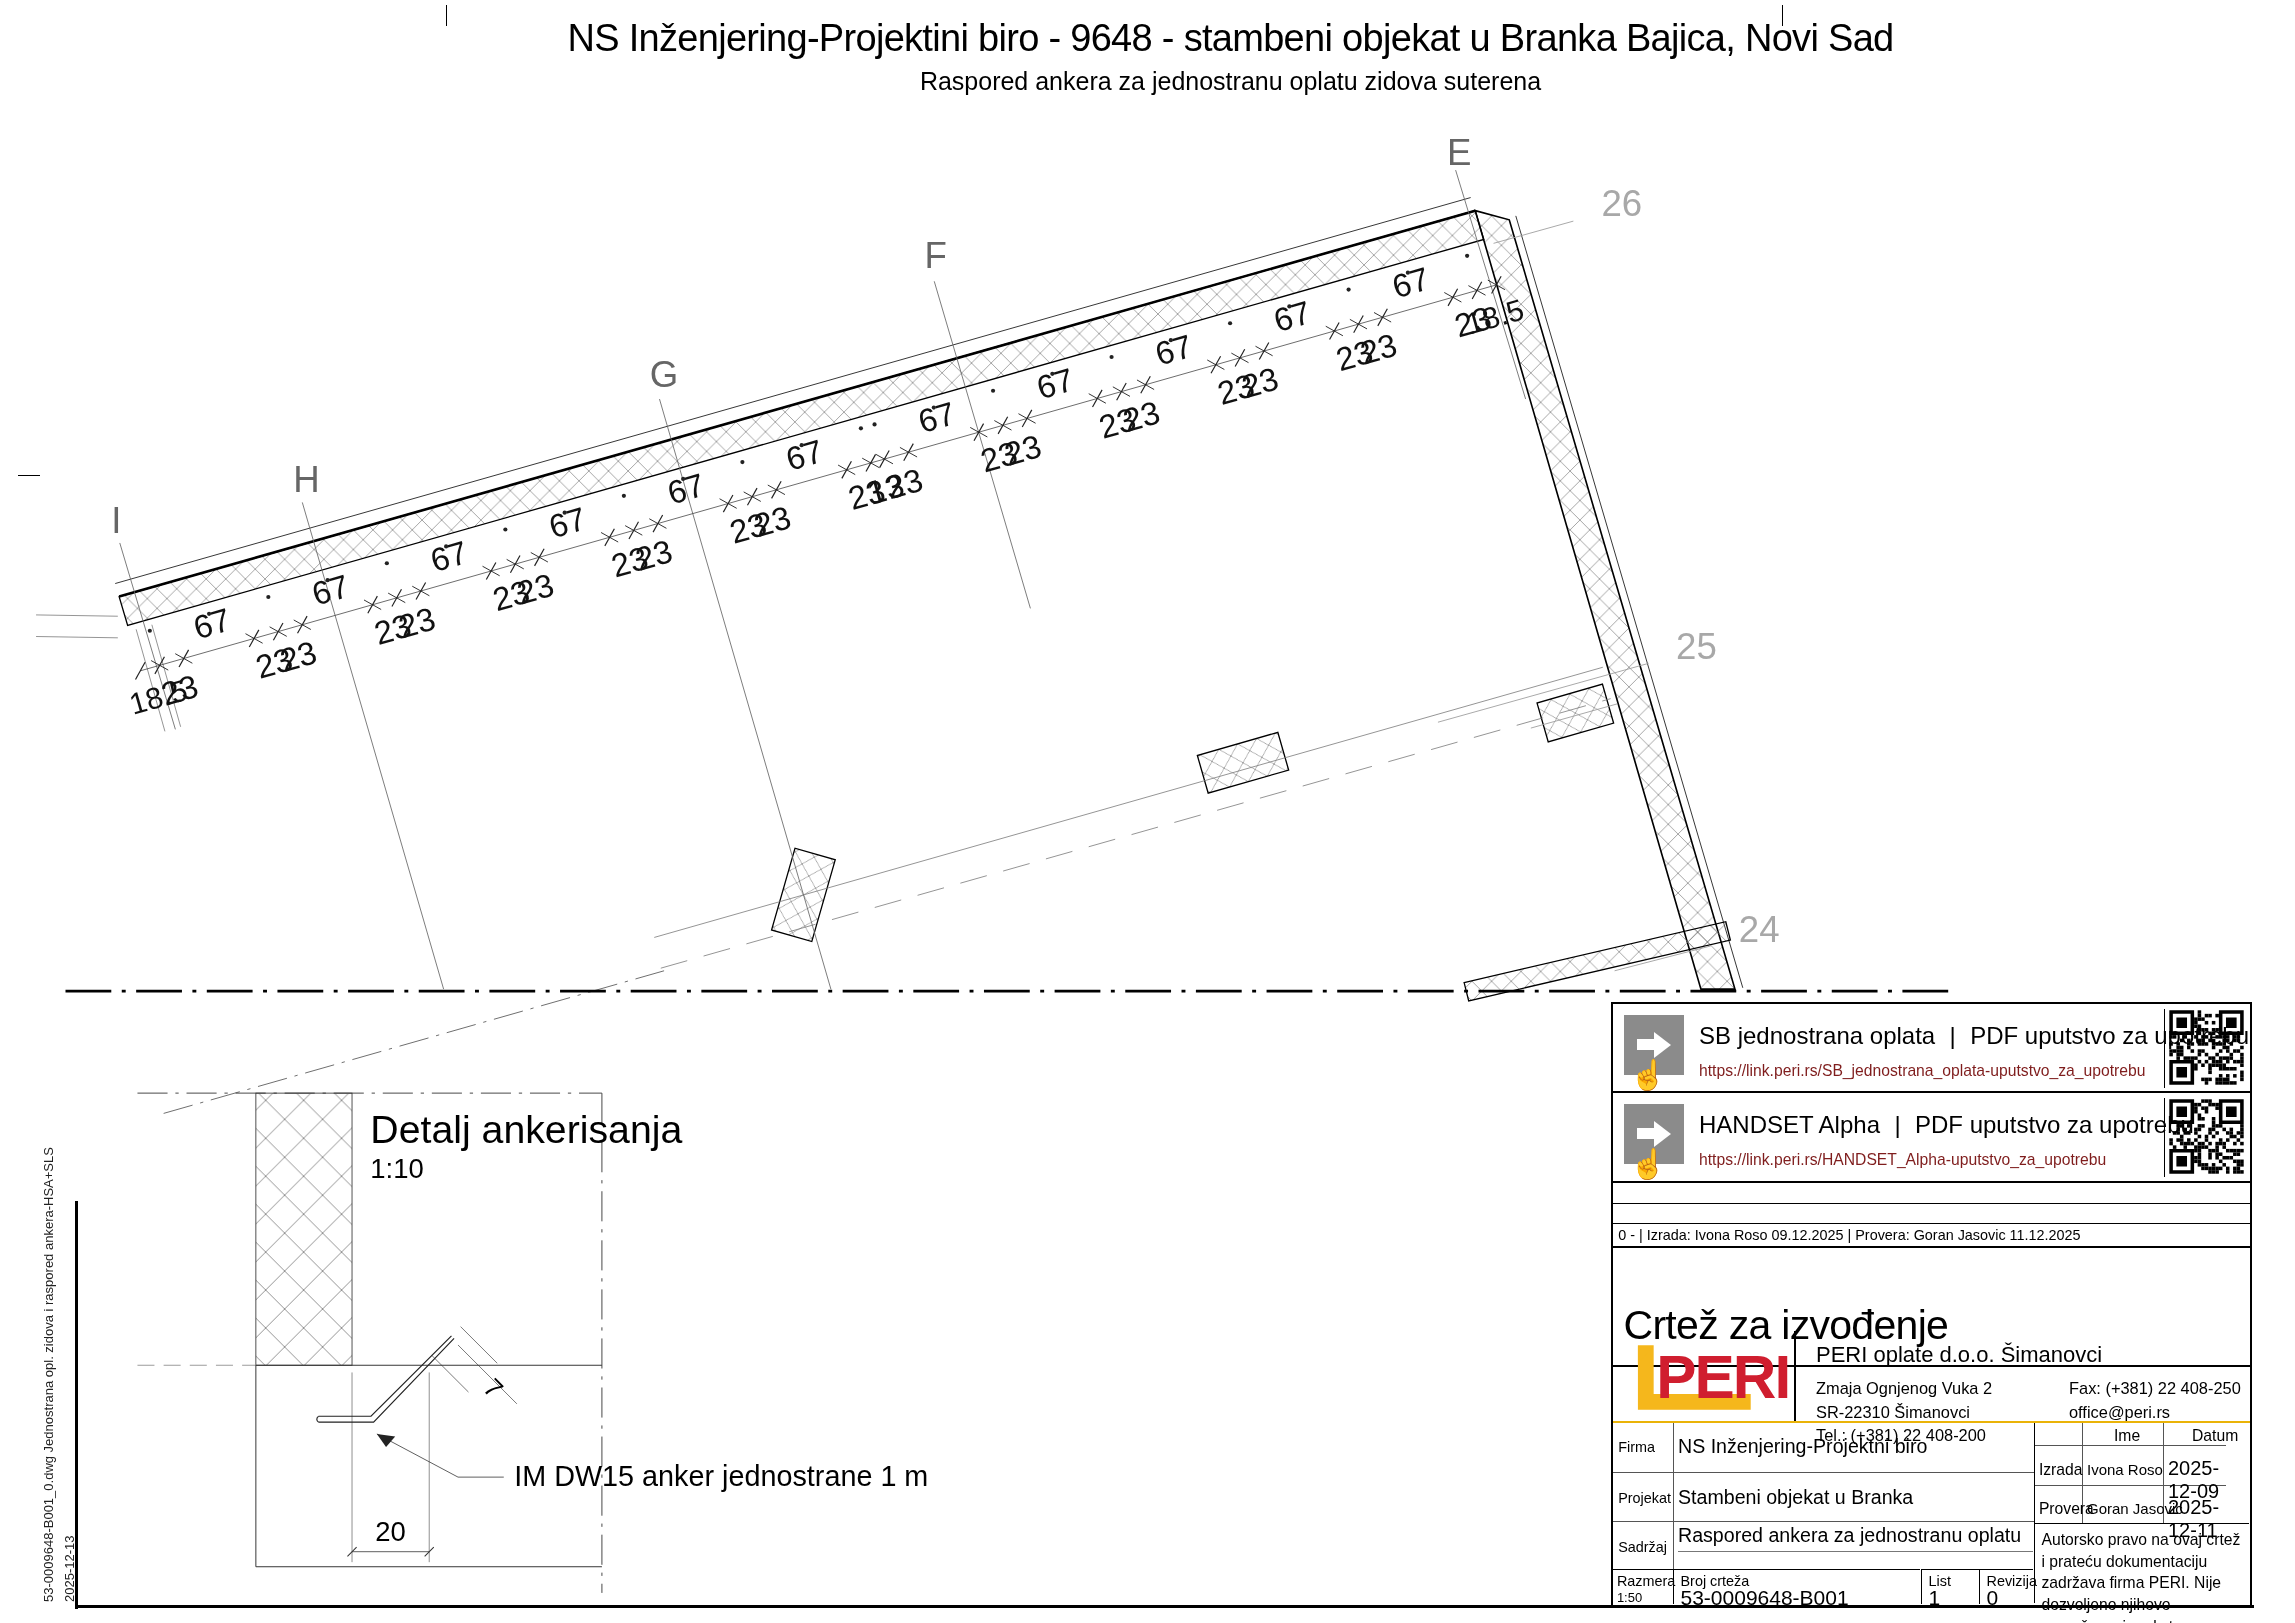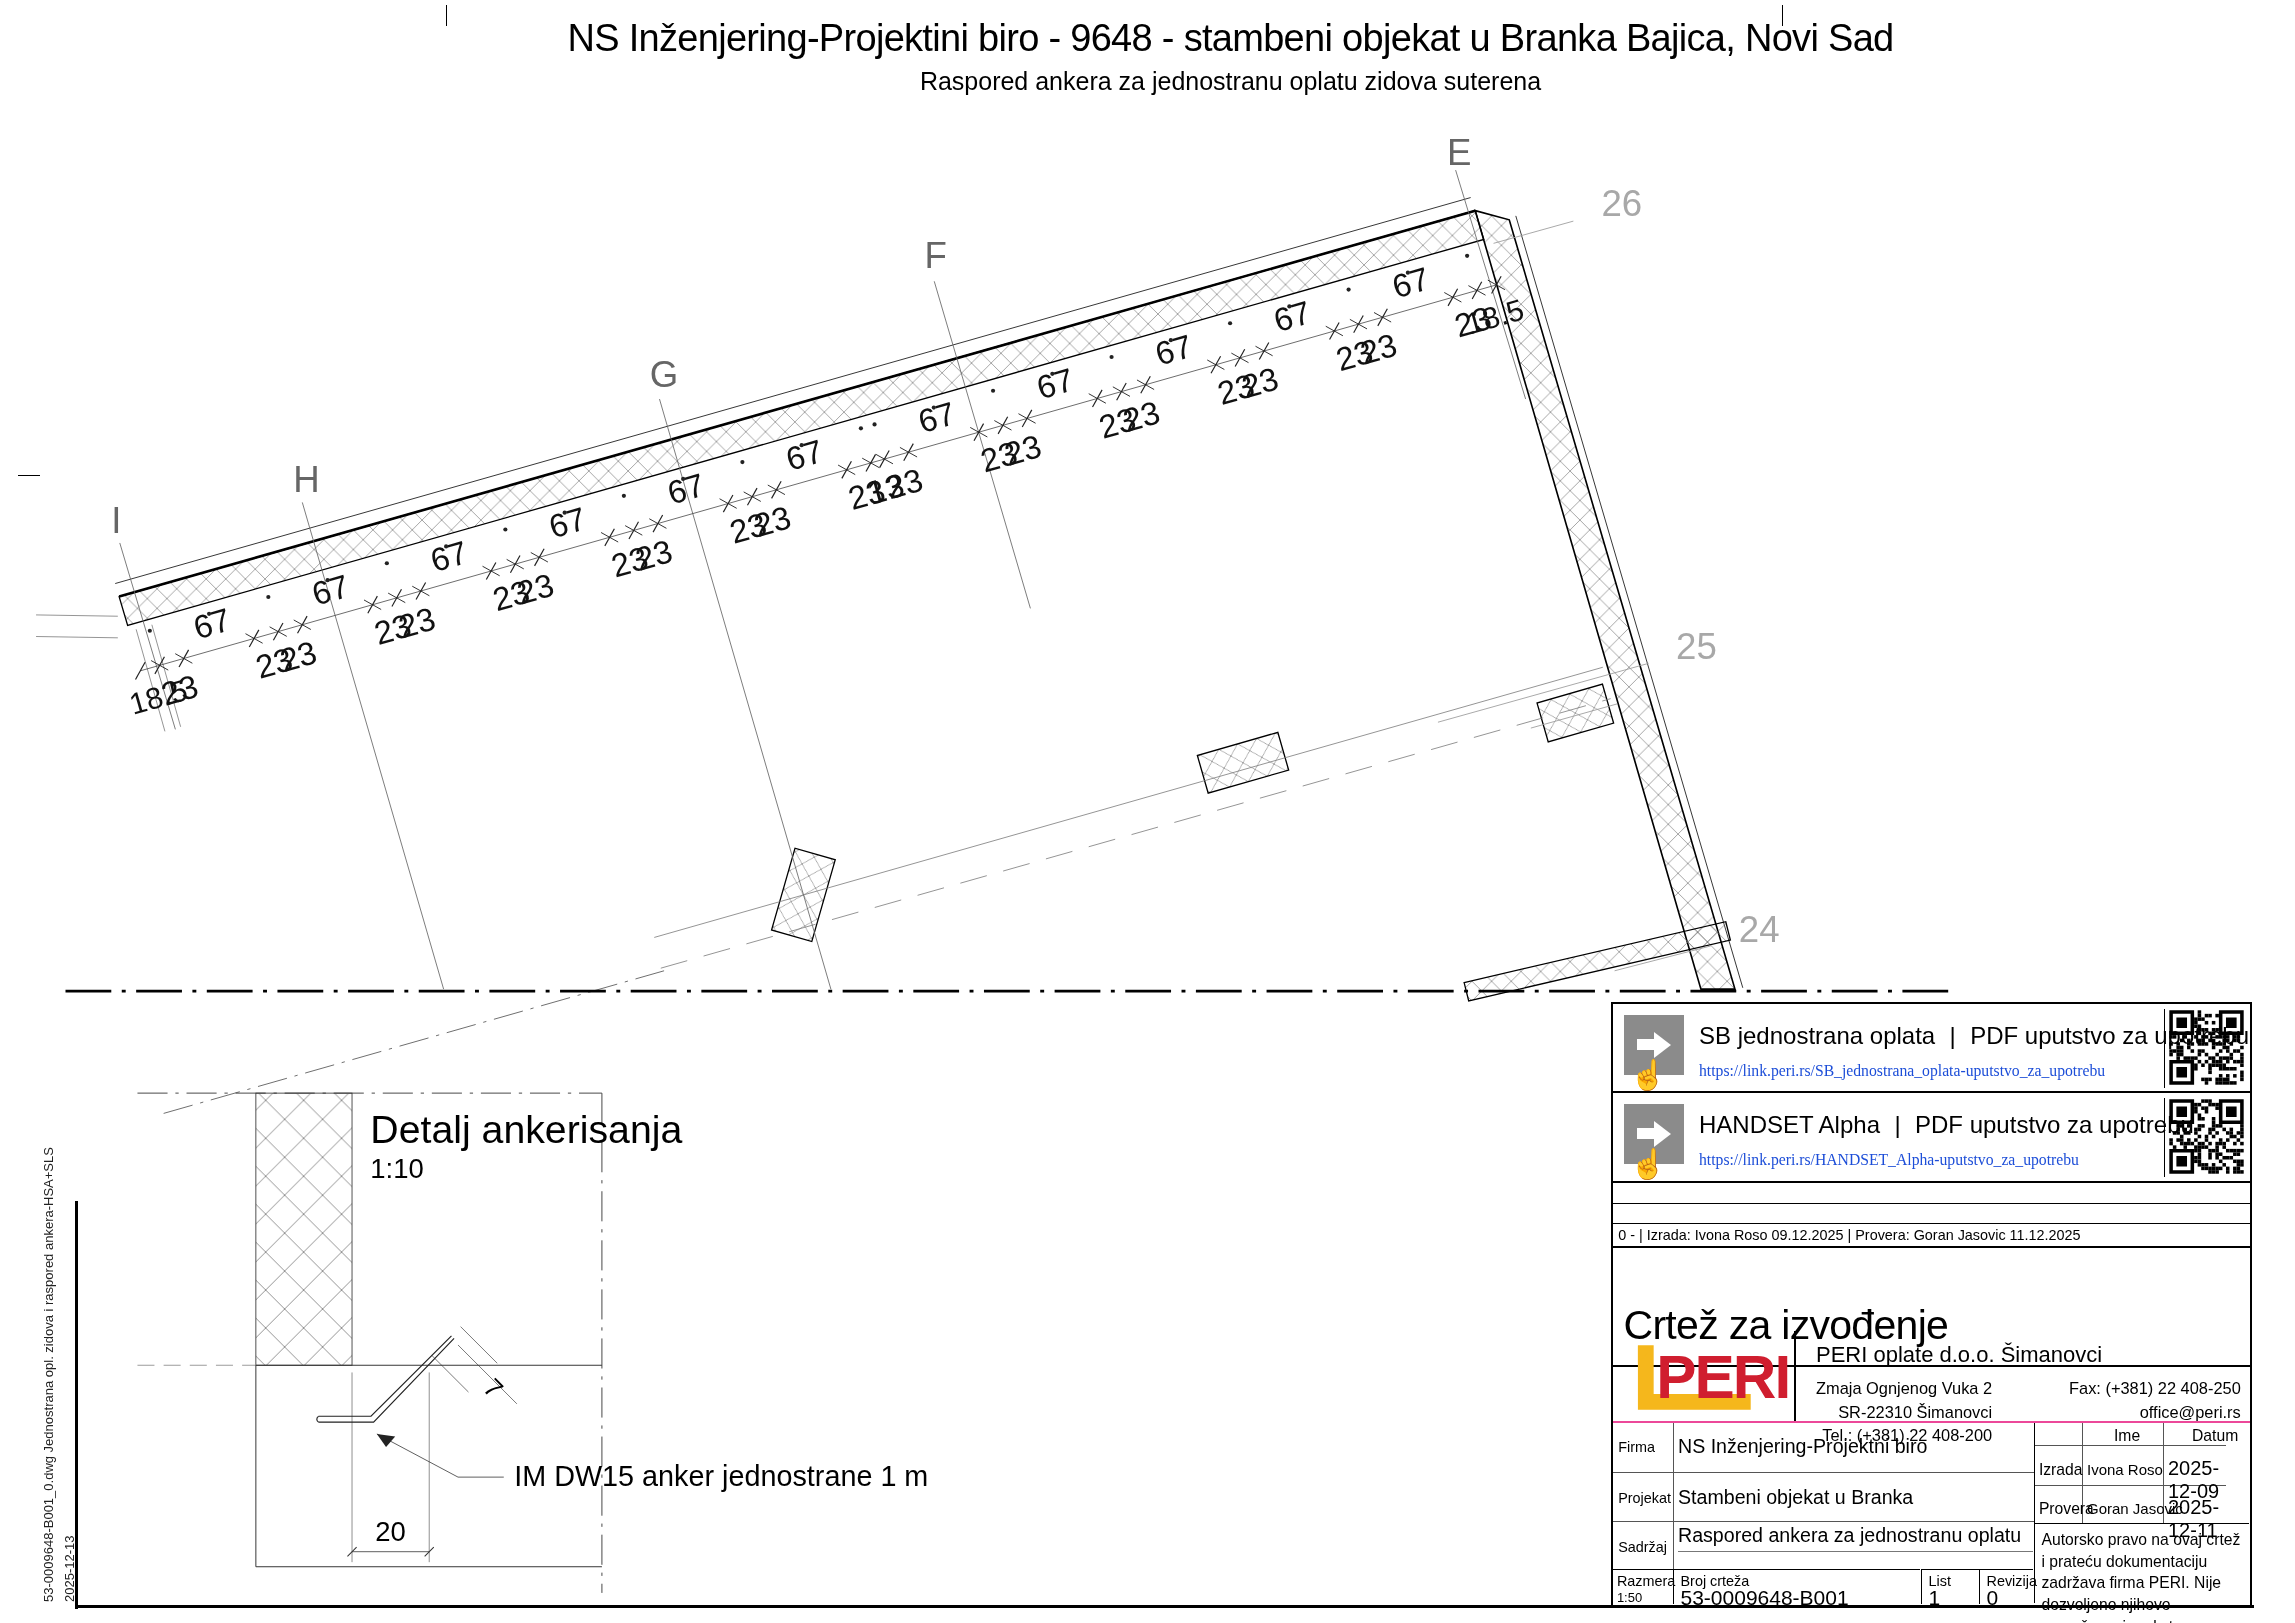--- a/index.html
+++ b/index.html
@@ -20,26 +20,26 @@
   
   #tb{left:1611px;top:1002px;width:641px;height:605px;border:2.6px solid #000;box-sizing:border-box;background:#fff;}
   #tb .row{position:absolute;left:0;right:0;box-sizing:border-box;}
   .infobox{border-bottom:2px solid #000;}
   .infobox .arrow-icon{position:absolute;left:10.5px;top:10.5px;width:60px;height:60px;background:#8b8b8b;display:flex;align-items:center;justify-content:center;}
   .arrow-icon .bar{width:17px;height:11px;background:#fff;}
   .arrow-icon .tri{width:0;height:0;border-left:17px solid #fff;border-top:13.7px solid transparent;border-bottom:13.7px solid transparent;}
   .infobox .btitle{position:absolute;left:86px;top:18.3px;font-size:24px;}
   .infobox .bsep{padding:0 14.4px;}
   .infobox .hand{position:absolute;left:17px;top:54px;font-size:29px;color:#888;}
-  .infobox .blink{position:absolute;left:86px;top:58px;font-size:15.7px;color:#1d4ed8;text-decoration:none;font-family:Liberation Serif, serif;}
+  .infobox .blink{position:absolute;left:86px;top:58px;font-size:15.7px;color:#7f1d1d;text-decoration:none;}
   .infobox .qr{position:absolute;right:2.6px;top:4.6px;width:79px;height:79px;border-left:1.3px solid #000;padding-left:3.9px;}
   .thinrow{border-bottom:0.7px solid #000;}
   #revrow{font-size:14.4px;padding:3.3px 5.2px;border-bottom:2px solid #000;}
   #crtez{font-size:41px;padding:18.3px 0 0 10.5px;letter-spacing:-0.7px;border-bottom:2px solid #000;margin-top:36px;}
-  #peri-row{border-bottom:2px solid #ec4899;text-align:right;}
+  #peri-row{border-bottom:2px solid #eab308;}
   #logo-cell{position:absolute;left:0;top:0;width:181px;height:100%;border-right:2px solid #000;}
   #company-cell{position:absolute;left:181px;top:0;right:0;height:100%;}
   #company-cell .cname{position:absolute;left:22px;top:10.5px;font-size:22px;}
   .addr{position:absolute;top:46px;font-size:16.4px;line-height:23.6px;}
   .addr.c1{left:22px;}
   .addr.c2{left:275px;}
   
   #btab .cell{position:absolute;box-sizing:border-box;}
   .lbl{font-size:14.4px;color:#000;}
   .val{font-size:19.6px;}

